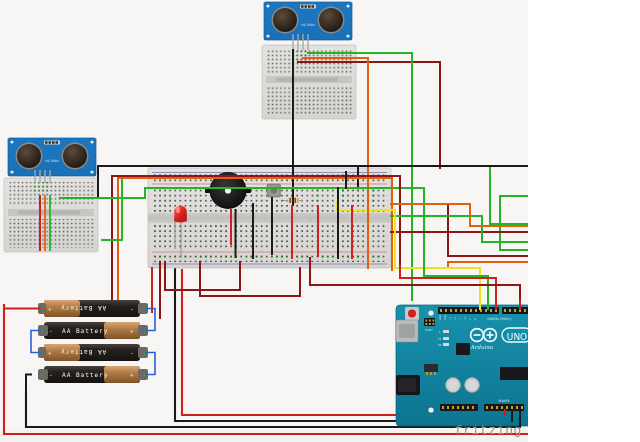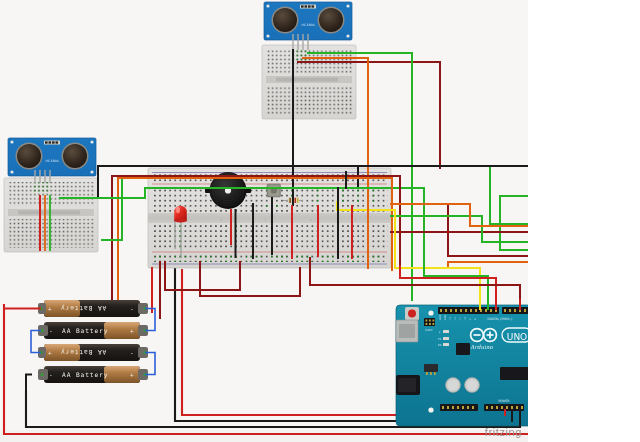--- a/index.html
+++ b/index.html
@@ -5,22 +5,22 @@
   html,body{margin:0;padding:0;background:#fff;}
   body{font-family:"DejaVu Sans",sans-serif;}
   #stage{
     position:relative;width:528px;height:442px;
     background:#f7f6f4;
     overflow:hidden;
   }
   #canvas{position:absolute;left:0;top:0;width:640px;height:442px;}
   .wm{
     position:absolute;right:6px;bottom:4px;
-    font-family:Liberation Sans, sans-serif;
-    font-size:11px;letter-spacing:.6px;color:#9a938c;
+    font-family:Liberation Mono, monospace;
+    font-size:13px;letter-spacing:.6px;color:#9a938c;
     user-select:none;
   }
   
   .batlabel{
     position:absolute;
     font-family:"DejaVu Sans Mono",monospace;
     font-size:6.2px;letter-spacing:.9px;
     color:#f2efe9;white-space:nowrap;
     pointer-events:none;
   }

